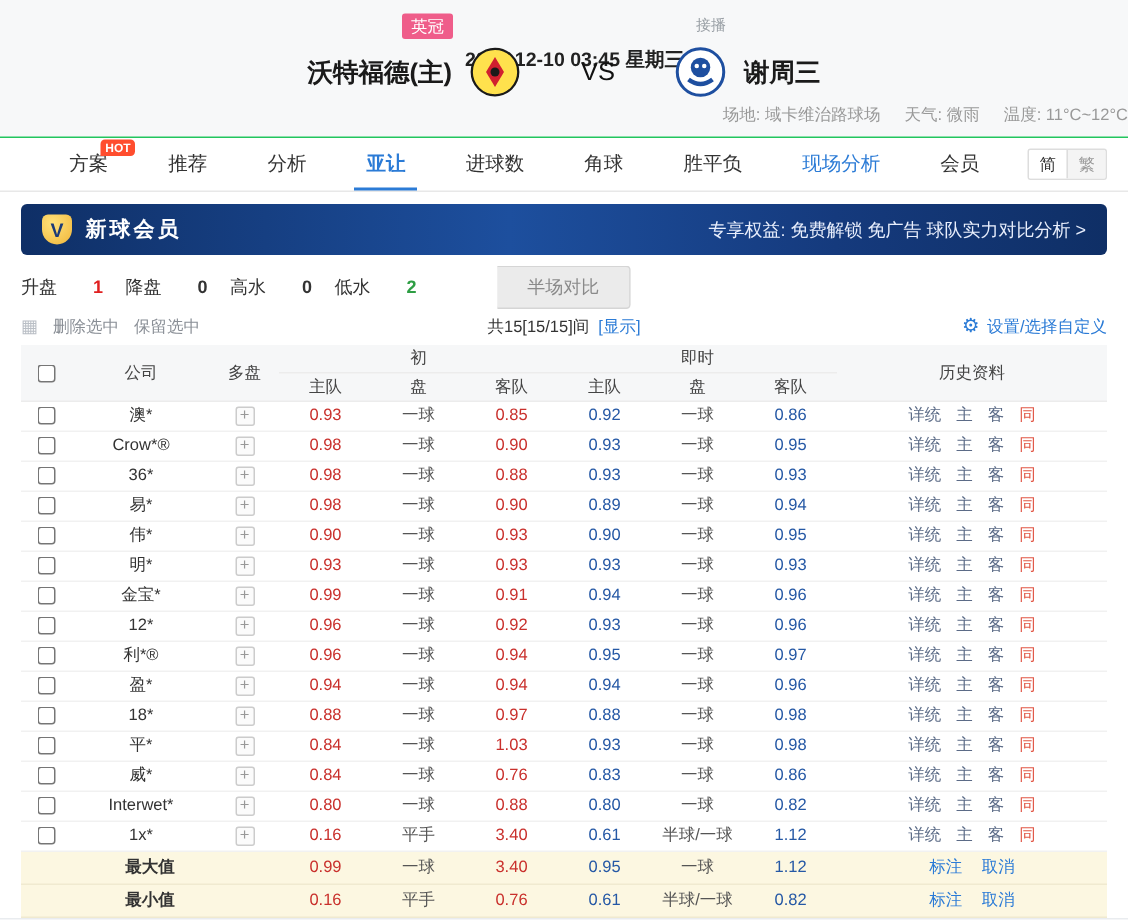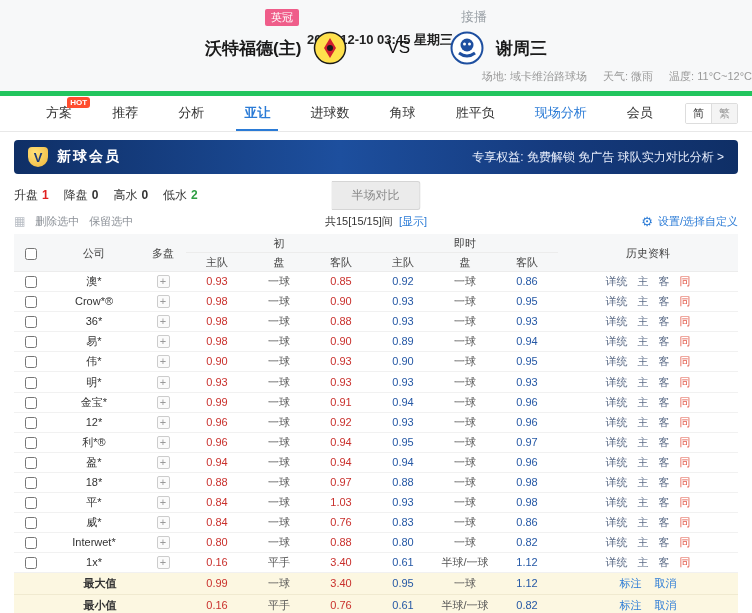--- a/index.html
+++ b/index.html
@@ -6,25 +6,25 @@
   html,body { width: 752px; height: 613px; overflow: hidden; }
   body {
     background: #e9ecef;
     font-family: "Liberation Sans", "DejaVu Sans", sans-serif;
     color: #333;
     font-size: 12px;
   }
   .page { background: #fff; }
 
   
-  .match-header { background: #f7f8f9; padding-top: 8px; text-align: center; border-bottom: 5px solid #22c55e; }
+  .match-header { background: #f7f8f9; padding-top: 8px; text-align: center; border-bottom: 1px solid #22c55e; }
   .meta-row { display: flex; justify-content: center; align-items: center; gap: 8px; height: 18px; }
   .league-badge { background: #ef5d8a; color: #fff; font-size: 11px; padding: 1px 6px; border-radius: 2px; cursor: pointer; }
   .datetime { font-weight: bold; font-size: 13px; color: #222; margin-top: 45px; }
-  .broadcast { color: #9aa0a6; font-size: 13px; cursor: pointer; }
+  .broadcast { color: #9aa0a6; font-size: 10px; cursor: pointer; }
   .teams-row { display: flex; align-items: center; justify-content: center; gap: 40px; margin: 5px 0 4px; }
   .team { display: flex; align-items: center; gap: 12px; }
   .team-name { font-size: 17px; font-weight: bold; color: #1a1a1a; }
   .badge svg { display: block; }
   .vs { font-size: 17px; font-weight: normal; color: #111; }
   .venue-row { font-size: 11px; color: #999; padding-bottom: 8px; display: flex; justify-content: flex-end; gap: 16px; height: 22px; }
 
   
   .tabs { background: #fff; display: flex; align-items: stretch; height: 36px; border-bottom: 1px solid #e8e8e8; padding: 0 14px; }
   .tabs-list { display: flex; flex: 1; justify-content: space-evenly; }
@@ -41,21 +41,21 @@
     background: linear-gradient(90deg, #0f2f66, #1d4f9e 45%, #153a7d 75%, #0f2f66);
     display: flex; align-items: center; justify-content: space-between; padding: 0 14px; }
   .vip-left { display: flex; align-items: center; }
   .vip-logo { width: 20px; height: 20px; background: radial-gradient(circle at 35% 30%, #ffe27a, #f0b53a); color: #1b3a77; font-weight: bold; font-size: 13px; display: flex; align-items: center; justify-content: center; border-radius: 4px 4px 50% 50%; }
   .vip-title { color: #fff; font-weight: bold; font-size: 14px; margin-left: 9px; letter-spacing: 2px; }
   .vip-benefits { color: #e8eefc; font-size: 12px; }
 
   
   .filter-row { display: flex; align-items: center; margin: 8px 14px 4px; position: relative; height: 26px; }
   .filter-stats { display: flex; gap: 15px; font-size: 12px; color: #333; }
-  .f-item { display: flex; align-items: center; }
+  .f-item { display: flex; align-items: center; gap: 20px; }
   .f-count { font-weight: bold; margin-left: 4px; color: #333; }
   .f-count.red { color: #e02020; }
   .f-count.green { color: #2e9e44; }
   .toggle-group { position: absolute; left: 50%; transform: translateX(-50%); display: flex; }
   .toggle { font-size: 12px; font-family: inherit; padding: 5px 20px; border: 1px solid #d5d5d5; background: #ebebeb; color: #8a8a8a; cursor: pointer; }
   .toggle.active { background: #fff; color: #222; font-weight: bold; }
   .toggle:first-child { border-radius: 3px 0 0 3px; }
   .toggle:last-child { border-radius: 0 3px 3px 0; border-left: none; }
 
   

